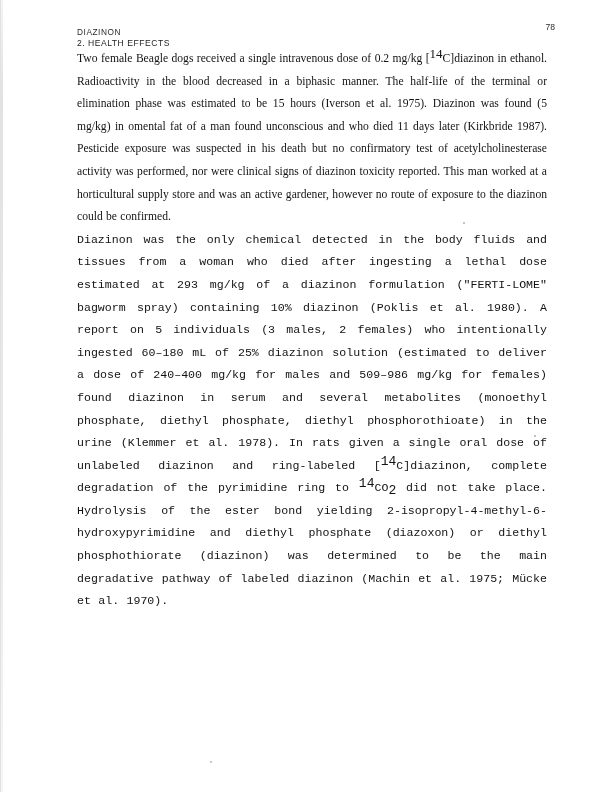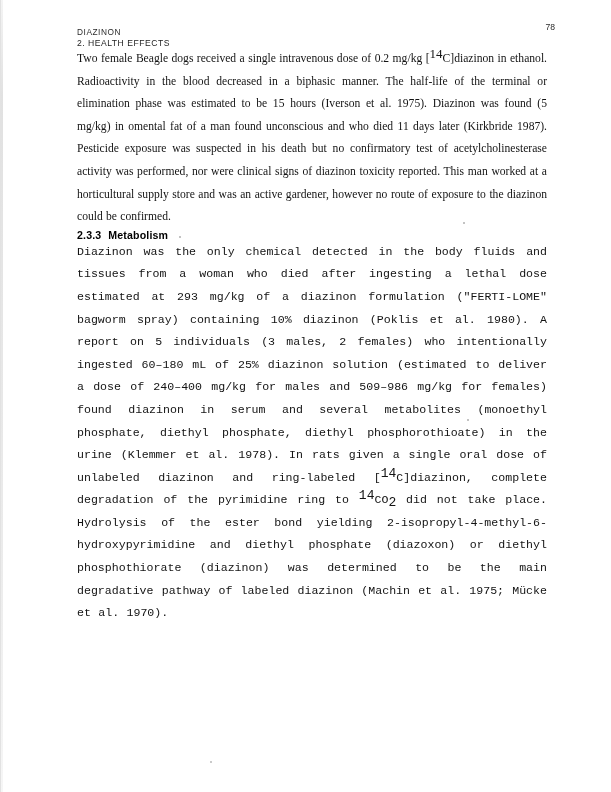--- a/index.html
+++ b/index.html
@@ -128,23 +128,20 @@
     <div class="runhead">
       <div class="runhead-title">DIAZINON</div>
       <div class="page-number">78</div>
     </div>
 
     <div class="chapter-head">2.  HEALTH EFFECTS</div>
 
 
     <p class="body p-first"><span>Two female Beagle dogs received a single intravenous dose of 0.2 mg/kg [</span><sup>14</sup><span>C]diazinon in ethanol. Radioactivity in the blood decreased in a biphasic manner.  The half-life of the terminal or elimination phase was estimated to be 15 hours (Iverson et al. 1975).  Diazinon was found (5 mg/kg) in omental fat of a man found unconscious and who died 11 days later (Kirkbride 1987).  Pesticide exposure was suspected in his death but no confirmatory test of acetylcholinesterase activity was performed, nor were clinical signs of diazinon toxicity reported.  This man worked at a horticultural supply store and was an active gardener, however no route of exposure to the diazinon could be confirmed.</span></p>
 
-    <h2 class="sec h-metabolism">
-      <span class="sec-num">2.3.3</span><span>Metabolism</span>
-    </h2>
 
 
 
 
     <p class="body p-oral"><span>Diazinon was the only chemical detected in the body fluids and tissues from a woman who died after ingesting a lethal dose estimated at 293 mg/kg of a diazinon formulation ("FERTI-LOME" bagworm spray) containing 10% diazinon (Poklis et al. 1980).  A report on 5 individuals (3 males, 2 females) who intentionally ingested 60–180 mL of 25% diazinon solution (estimated to deliver a dose of 240–400 mg/kg for males and 509–986 mg/kg for females) found diazinon in serum and several metabolites (monoethyl phosphate, diethyl phosphate, diethyl phosphorothioate) in the urine (Klemmer et al. 1978).  In rats given a single oral dose of unlabeled diazinon and ring-labeled [</span><sup>14</sup><span>C]diazinon, complete degradation of the pyrimidine ring to </span><sup>14</sup><span>CO</span><sub>2</sub><span> did not take place.  Hydrolysis of the ester bond yielding 2-isopropyl-4-methyl-6-hydroxypyrimidine and diethyl phosphate (diazoxon) or diethyl phosphothiorate (diazinon) was determined to be the main degradative pathway of labeled diazinon (Machin et al. 1975; Mücke et al. 1970).</span></p>
 
   </div>
 </div>
 
 </body></html>

